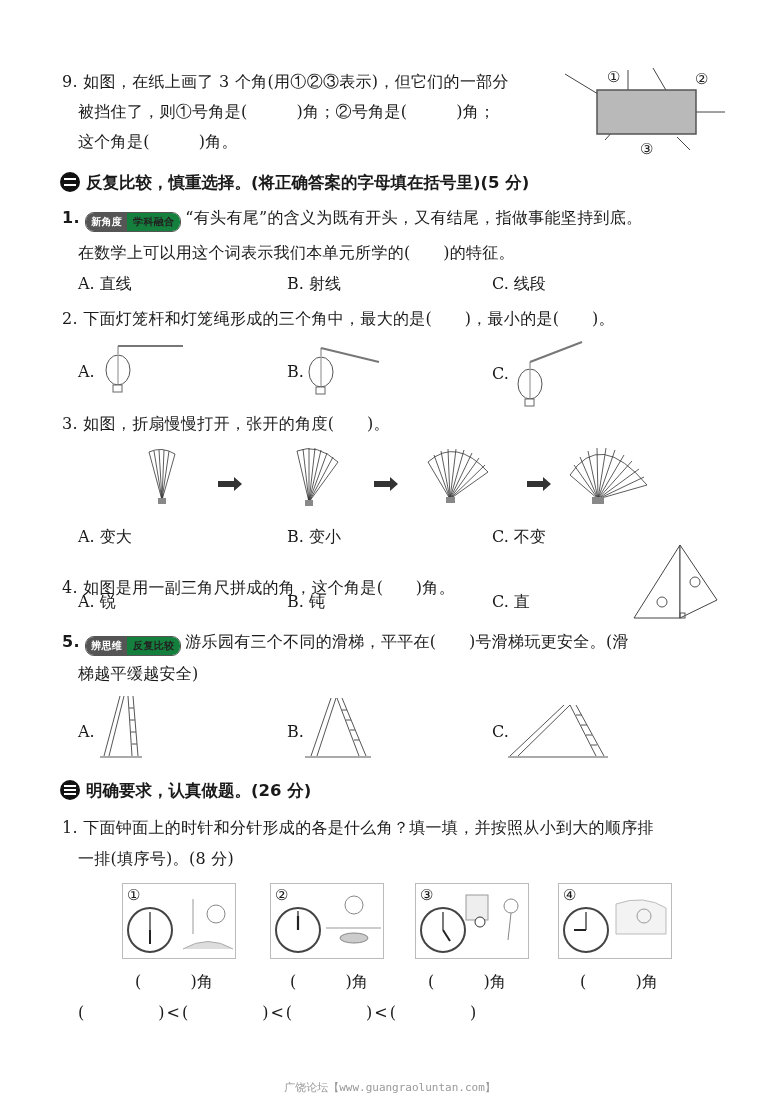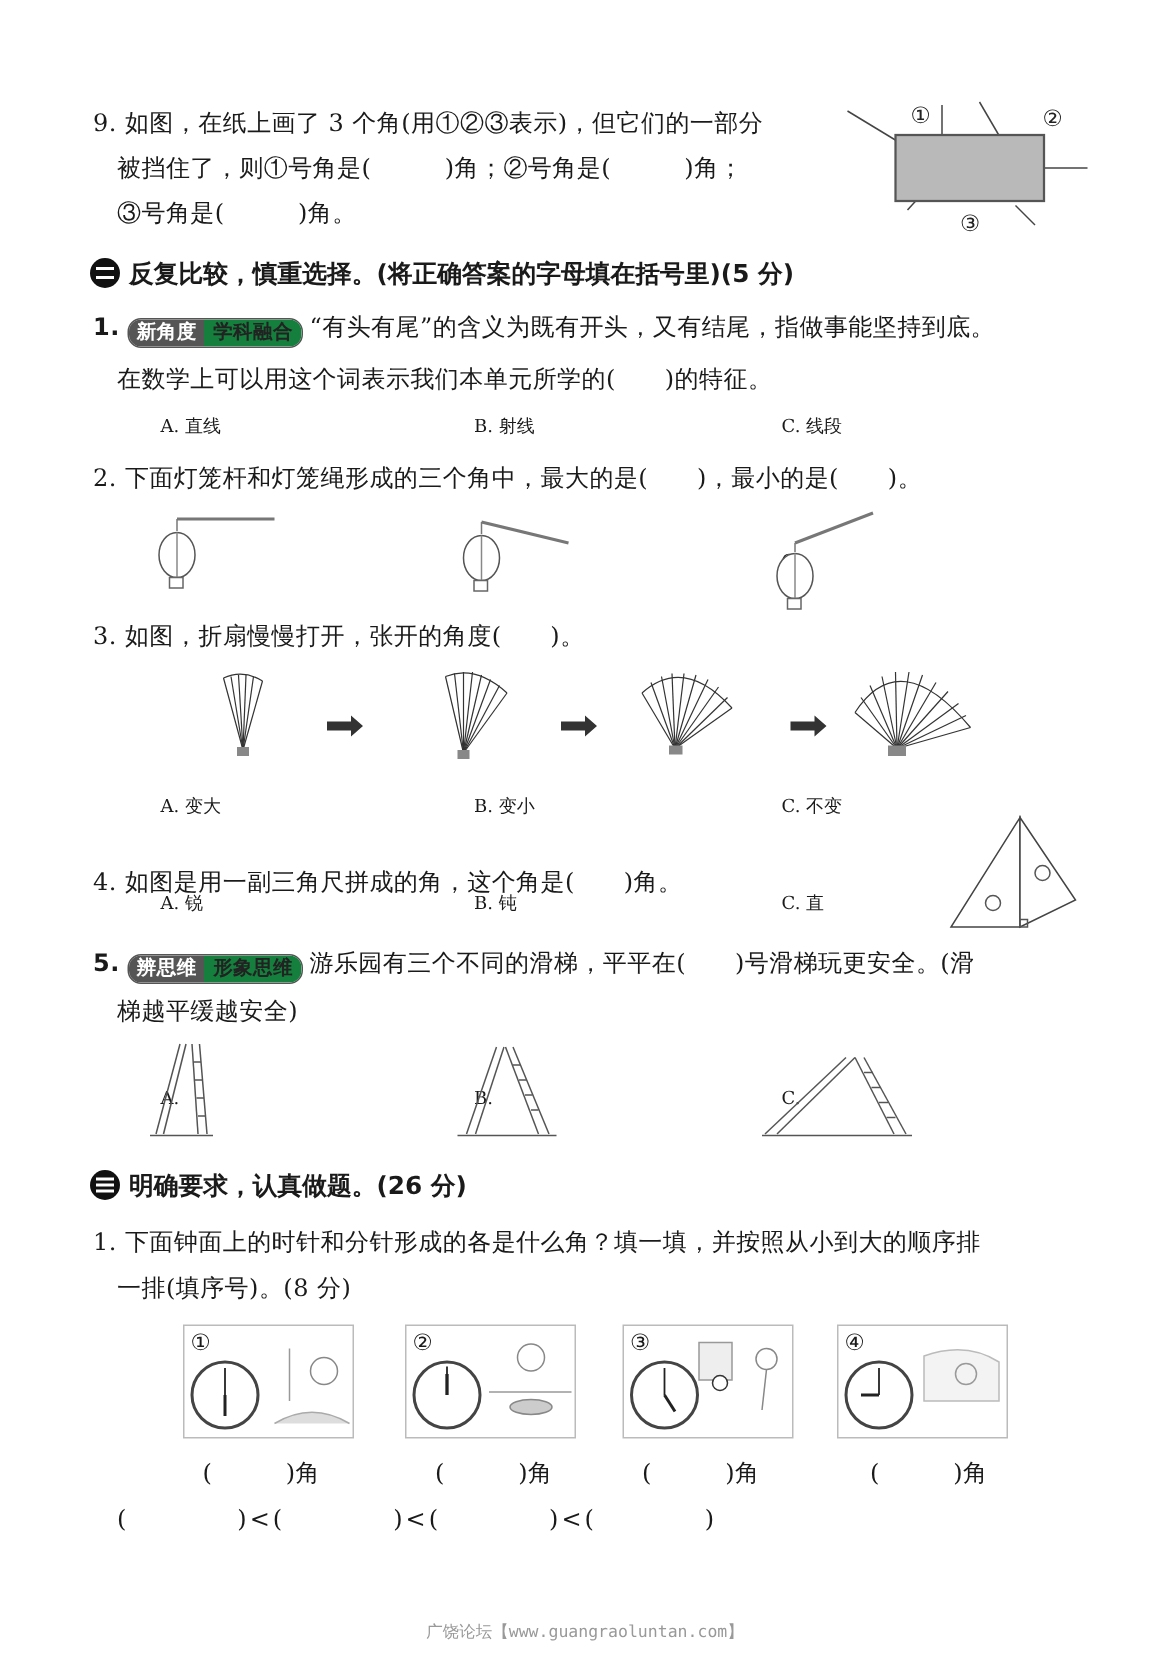--- a/index.html
+++ b/index.html
@@ -8,38 +8,38 @@
   .abs { position:absolute; }
   .line { position:absolute; font-size:16px; line-height:20px; white-space:nowrap; letter-spacing:0.3px; }
   .qnum { font-family:"DejaVu Sans","Liberation Sans",sans-serif; font-weight:bold; }
   .sec-title { position:absolute; font-family:"DejaVu Sans","Liberation Sans",sans-serif;
                font-weight:bold; font-size:16.5px; line-height:22px; white-space:nowrap; }
   .sec-icon { display:inline-block; width:20px; height:20px; border-radius:50%; background:#111;
               vertical-align:-4px; margin-right:6px; position:relative; }
   .sec-icon i { position:absolute; left:4px; width:12px; height:2px; background:#fff; }
   .badge-wrap { display:inline-flex; border:1px solid #555; border-radius:9px; overflow:hidden;
                 vertical-align:-2px; font-family:"DejaVu Sans","Liberation Sans",sans-serif;
-                font-size:13px; line-height:18px; font-weight:bold; margin-right:4px; }
+                font-size:10px; line-height:18px; font-weight:bold; margin-right:4px; }
   .badge-dark { background:#555; color:#fff; padding:0 5px; }
   .badge-light { background:#15803d; color:#222; padding:0 6px; }
-  .opt { position:absolute; font-size:12px; line-height:20px; white-space:nowrap;margin-left:29px; }
+  .opt { position:absolute; font-size:16px; line-height:20px; white-space:nowrap; }
   svg { position:absolute; overflow:visible; }
   .footer { position:absolute; left:0; width:780px; top:1080px; text-align:center;
             font-family:"DejaVu Sans Mono","Liberation Mono",monospace; font-size:11px; color:#999; }
   .clockbox { position:absolute; width:84px; height:74px; border:1px solid #bbb; background:#fff; }
 </style>
 </head>
 <body>
 
 
 
 
 <div class="line" style="left:62px;top:72px;">9. 如图，在纸上画了 3 个角(用①②③表示)，但它们的一部分</div>
 <div class="line" style="left:78px;top:102px;">被挡住了，则①号角是(　　　)角；②号角是(　　　)角；</div>
-<div class="line" style="left:78px;top:132px;">③号角是(　　　)角。</div>
+<div class="line" style="left:78px;top:132px;">这个角是(　　　)角。</div>
 
 <svg width="170" height="95" style="left:565px;top:62px;">
   <line x1="0" y1="12" x2="33" y2="32" stroke="#444" stroke-width="1"></line>
   <line x1="63" y1="8" x2="63" y2="28" stroke="#444" stroke-width="1"></line>
   <line x1="88" y1="6" x2="102" y2="30" stroke="#444" stroke-width="1"></line>
   <line x1="130" y1="50" x2="160" y2="50" stroke="#444" stroke-width="1"></line>
   <line x1="40" y1="78" x2="50" y2="67" stroke="#444" stroke-width="1"></line>
   <line x1="125" y1="88" x2="112" y2="75" stroke="#444" stroke-width="1"></line>
   <rect x="32" y="28" width="99" height="44" fill="#b9b9b9" stroke="#555" stroke-width="1.5"></rect>
   <text x="42" y="20" font-size="15" fill="#222">①</text>
@@ -182,21 +182,21 @@
   <circle cx="30" cy="62" r="5" fill="none" stroke="#555"></circle>
   <circle cx="63" cy="42" r="5" fill="none" stroke="#555"></circle>
   <rect x="48" y="73" width="5" height="5" fill="none" stroke="#555"></rect>
 </svg>
 
 
 <div class="line" style="left:62px;top:632px;">
   <span class="qnum">5.</span>
   <span class="badge-wrap">
         <span class="badge-dark">辨思维</span>
-        <span class="badge-light">形象思维</span>
+        <span class="badge-light">反复比较</span>
       </span><span>游乐园有三个不同的滑梯，平平在(　　)号滑梯玩更安全。(滑</span>
 </div>
 <div class="line" style="left:78px;top:664px;">梯越平缓越安全)</div>
 
 <div class="opt" style="left:78px;top:722px;">A.</div>
 <div class="opt" style="left:287px;top:722px;">B.</div>
 <div class="opt" style="left:492px;top:722px;">C.</div>
 
 <svg width="50" height="66" style="left:100px;top:694px;">
   <g stroke="#555" stroke-width="1" fill="none">

